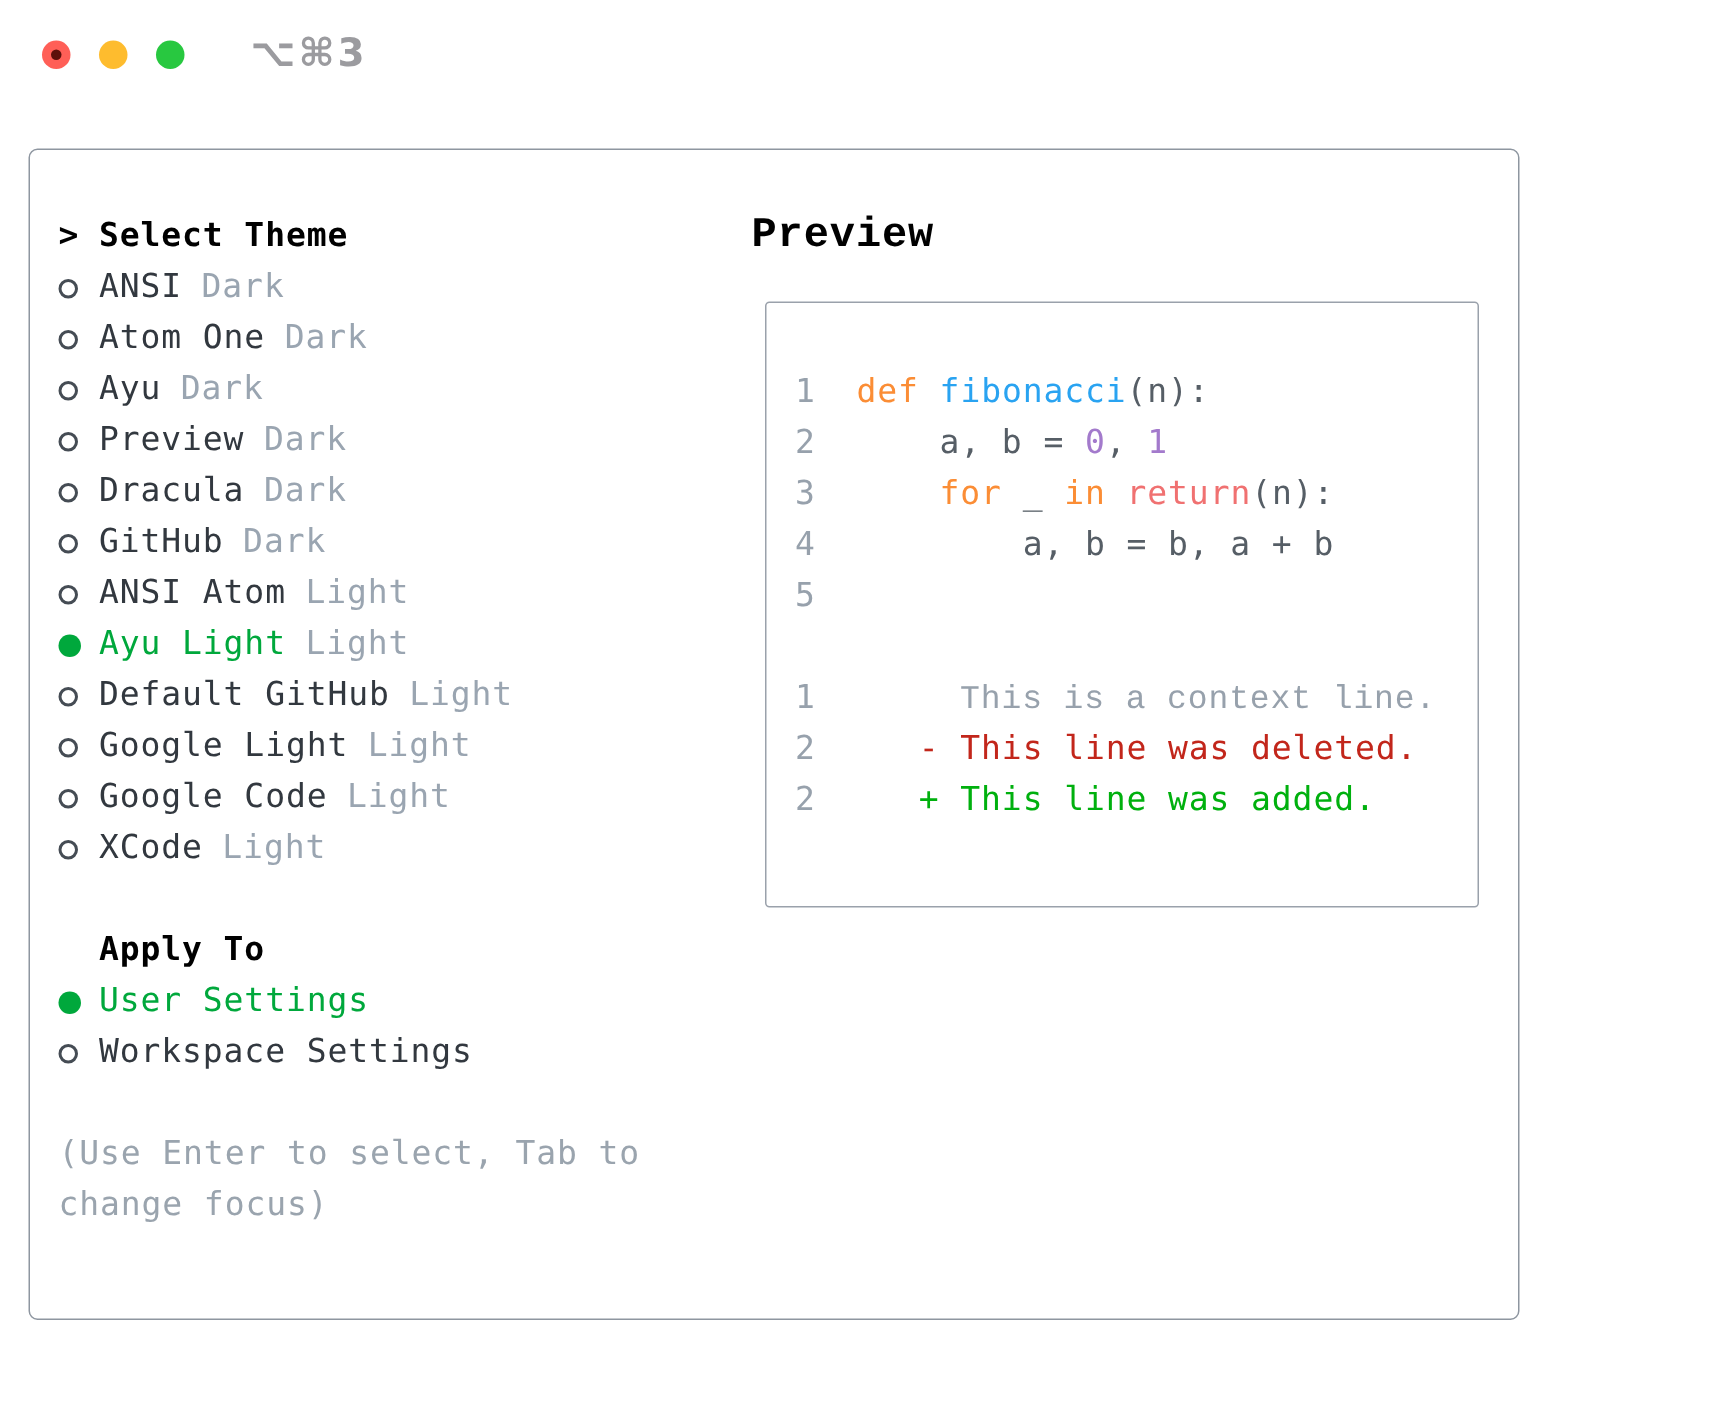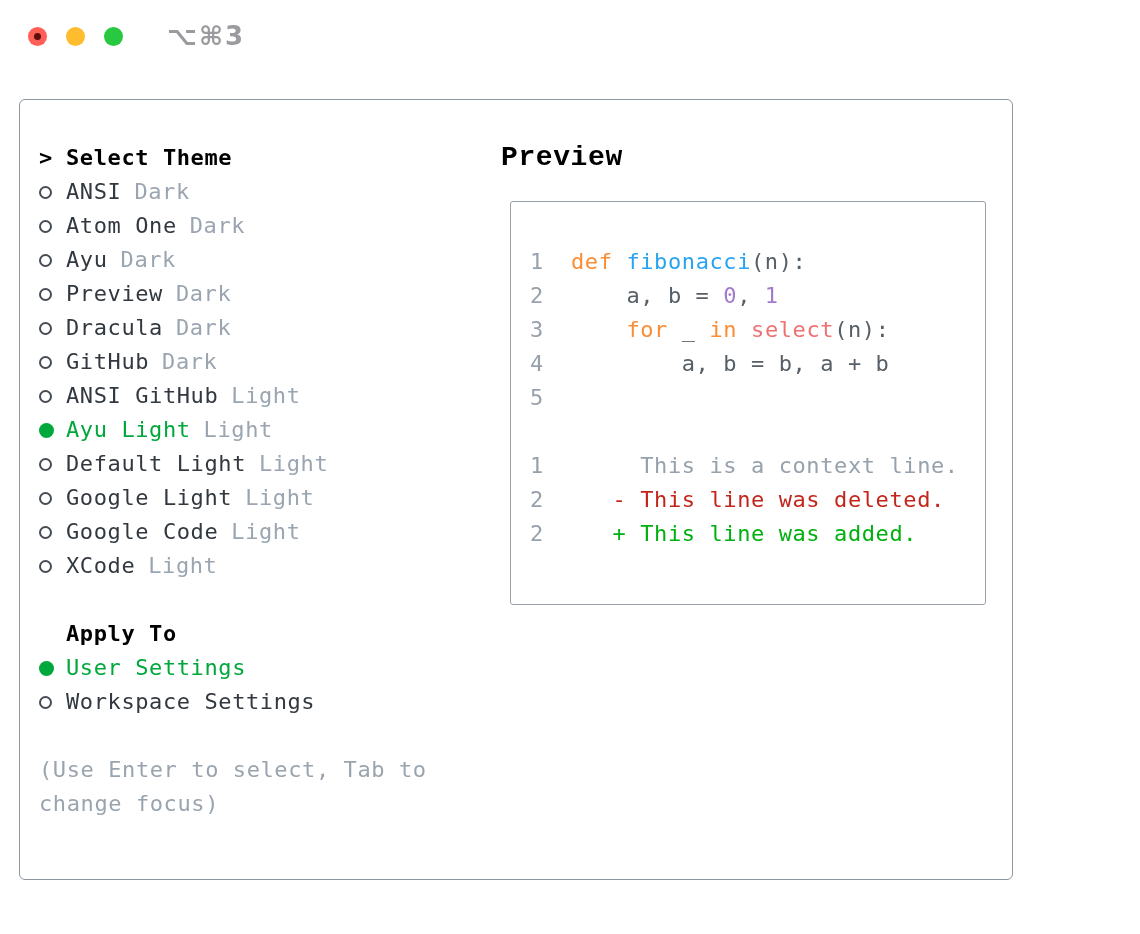--- a/index.html
+++ b/index.html
@@ -73,21 +73,21 @@
   }
   .code-line { display: flex; height: 34px; font-size: 22px; line-height: 34px; letter-spacing: 0.6px; }
   .line-num { flex: 0 0 27px; color: var(--line-number); white-space: pre; }
   .line-content { white-space: pre; margin-left: 14px; }
 
   .tok-keyword  { color: var(--keyword); }
   .tok-function { color: var(--function); }
   .tok-builtin  { color: var(--builtin); }
   .tok-number   { color: var(--number); }
   .tok-fg       { color: var(--code-fg); }
-  .tok-context  { color: var(--context); }
+  .tok-context  { color: var(--context); font-family: Liberation Mono, monospace; }
   .tok-deleted  { color: var(--deleted); }
   .tok-added    { color: var(--added); }
 </style>
 </head>
 <body>
 
 <div class="window">
 
   <div class="titlebar">
     <div class="lights">
@@ -154,37 +154,37 @@
               <span class="circle"></span>
             </span>
     <span class="label">GitHub</span>
     <span class="tag">Dark</span>
   </div>
 
   <div class="row item">
     <span class="marker">
               <span class="circle"></span>
             </span>
-    <span class="label">ANSI GitHub</span>
+    <span class="label">ANSI Atom</span>
     <span class="tag">Light</span>
   </div>
 
   <div class="row item selected">
     <span class="marker">
               <span class="circle"></span>
             </span>
     <span class="label">Ayu Light</span>
     <span class="tag">Light</span>
   </div>
 
   <div class="row item">
     <span class="marker">
               <span class="circle"></span>
             </span>
-    <span class="label">Default Light</span>
+    <span class="label">Default GitHub</span>
     <span class="tag">Light</span>
   </div>
 
   <div class="row item">
     <span class="marker">
               <span class="circle"></span>
             </span>
     <span class="label">Google Light</span>
     <span class="tag">Light</span>
   </div>
@@ -243,21 +243,21 @@
     <span class="line-content"><span class="tok-keyword">def</span><span class="tok-fg"> </span><span class="tok-function">fibonacci</span><span class="tok-fg">(n):</span></span>
   </div>
 
   <div class="code-line">
     <span class="line-num">2</span>
     <span class="line-content"><span class="tok-fg">    a, b = </span><span class="tok-number">0</span><span class="tok-fg">, </span><span class="tok-number">1</span></span>
   </div>
 
   <div class="code-line">
     <span class="line-num">3</span>
-    <span class="line-content"><span class="tok-fg">    </span><span class="tok-keyword">for</span><span class="tok-fg"> _ </span><span class="tok-keyword">in</span><span class="tok-fg"> </span><span class="tok-builtin">select</span><span class="tok-fg">(n):</span></span>
+    <span class="line-content"><span class="tok-fg">    </span><span class="tok-keyword">for</span><span class="tok-fg"> _ </span><span class="tok-keyword">in</span><span class="tok-fg"> </span><span class="tok-builtin">return</span><span class="tok-fg">(n):</span></span>
   </div>
 
   <div class="code-line">
     <span class="line-num">4</span>
     <span class="line-content"><span class="tok-fg">        a, b = b, a + b</span></span>
   </div>
 
   <div class="code-line">
     <span class="line-num">5</span>
   </div>

